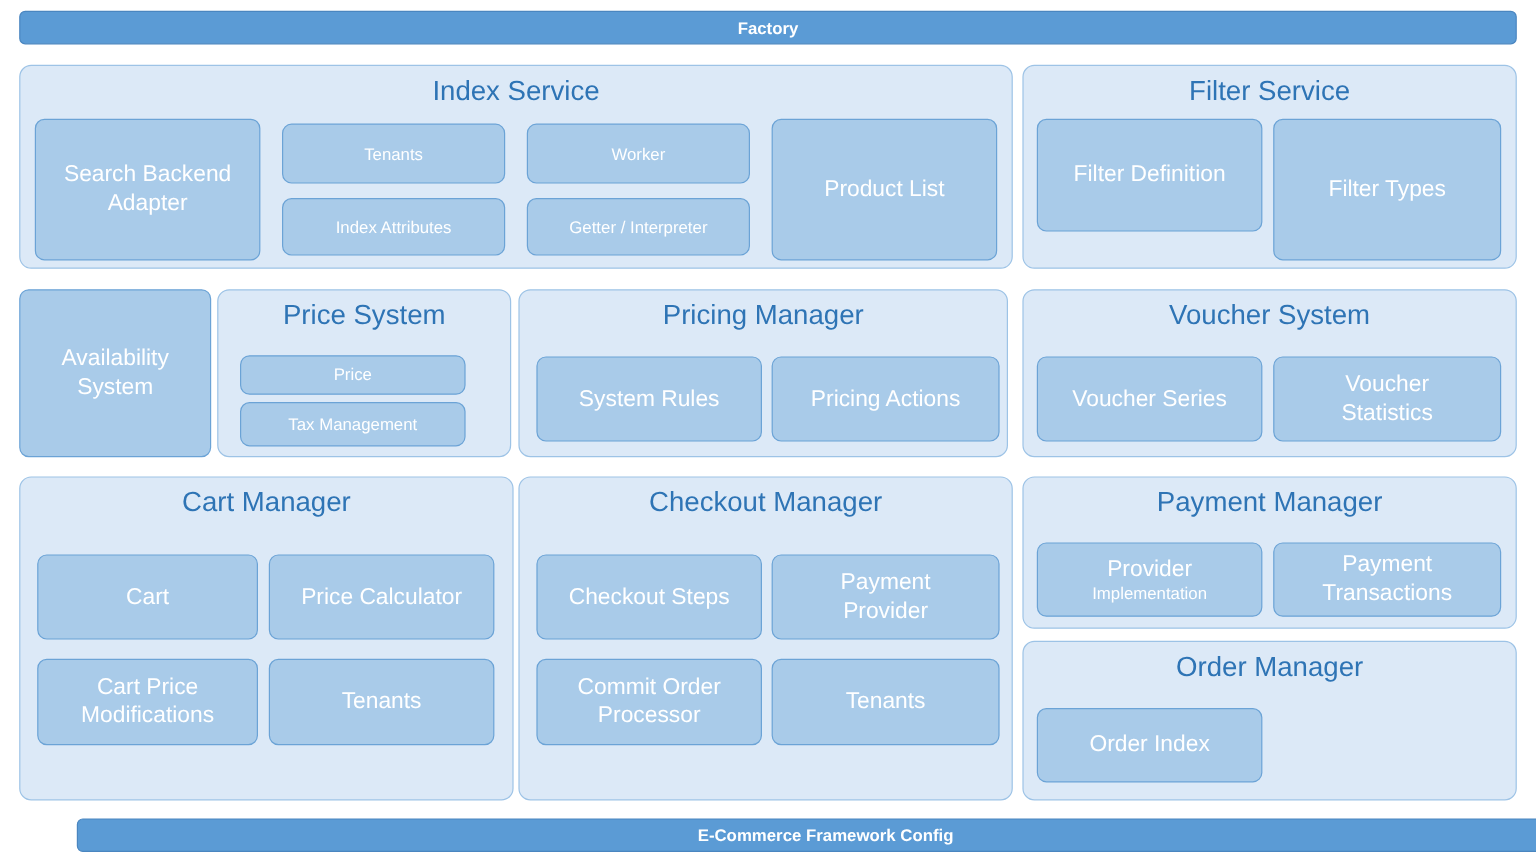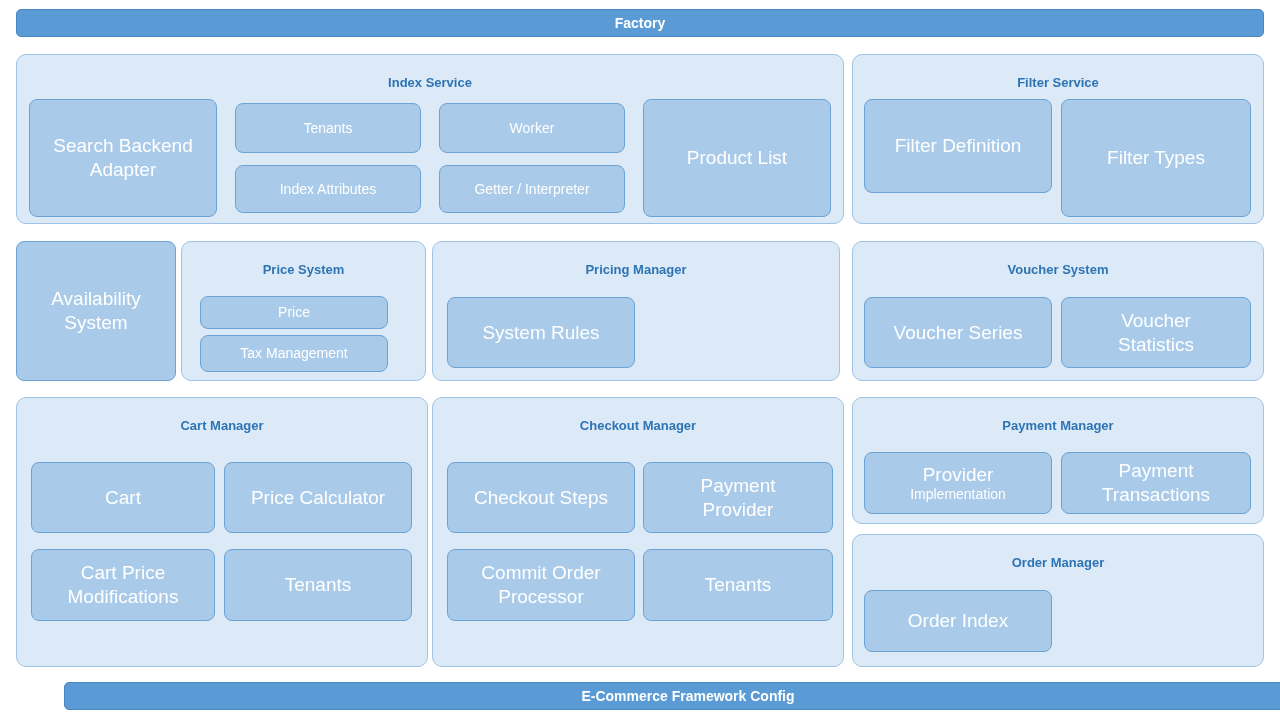--- a/index.html
+++ b/index.html
@@ -44,23 +44,23 @@
   .group {
     position: absolute;
     background: #dce9f7;
     border: 1px solid #9dc3e6;
     border-radius: 10px;
     box-sizing: border-box;
   }
   .group-title {
     text-align: center;
     color: #2e74b5;
-    font-size: 13px;
-    font-weight: bold;
-    margin-top: 16px;
+    font-size: 23px;
+    font-weight: normal;
+    margin-top: 8px;
     line-height: 24px;
   }
 
   
   .box {
     position: absolute;
     background: #a9cbe9;
     border: 1px solid #6ba3d6;
     border-radius: 8px;
     box-sizing: border-box;
@@ -133,20 +133,23 @@
   <div class="box small" style="left:200px; top:335px; width:188px; height:37px;">
     <span>Tax Management</span>
   </div>
 
   <div class="group" style="left:432px; top:241px; width:408px; height:140px;">
     <div class="group-title">Pricing Manager</div>
   </div>
   <div class="box" style="left:447px; top:297px; width:188px; height:71px;">
     <span>System Rules</span>
   </div>
+  <div class="box" style="left:643px; top:297px; width:190px; height:71px;">
+    <span>Pricing Actions</span>
+  </div>
 
   <div class="group" style="left:852px; top:241px; width:412px; height:140px;">
     <div class="group-title">Voucher System</div>
   </div>
   <div class="box" style="left:864px; top:297px; width:188px; height:71px;">
     <span>Voucher Series</span>
   </div>
   <div class="box two-line" style="left:1061px; top:297px; width:190px; height:71px;">
     <div>
       <span>Voucher</span>

